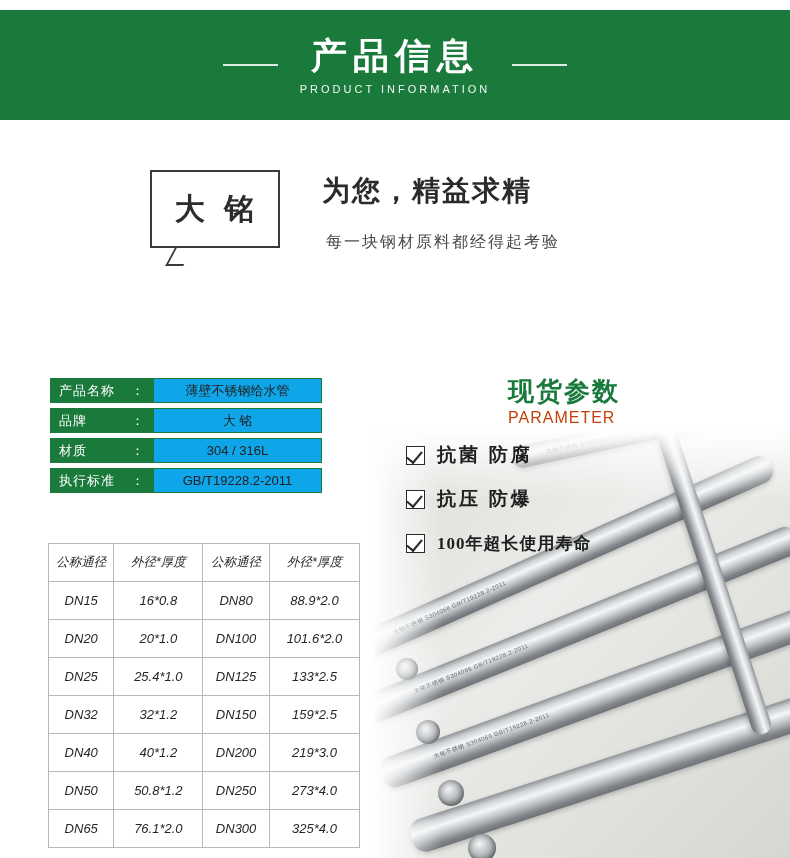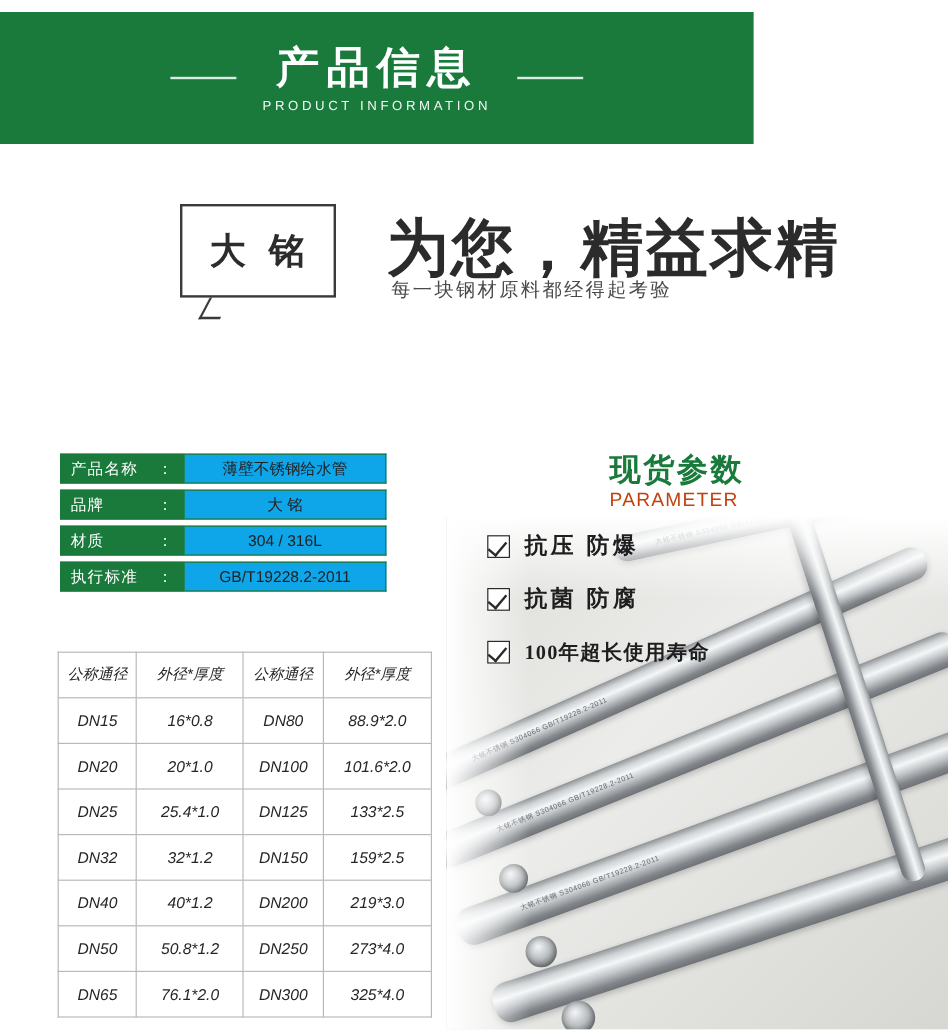--- a/index.html
+++ b/index.html
@@ -13,21 +13,21 @@
     height: 858px;
     position: relative;
     font-family: "Liberation Sans", sans-serif;
     overflow: hidden;
   }
 
   
   .banner {
     position: absolute;
     left: 0; top: 10px;
-    width: 628px;
+    width: 790px;
     height: 110px;
     background: #1a7a3c;
   }
   .banner-inner {
     position: absolute;
     left: 0; top: 0;
     width: 100%; height: 100%;
     display: flex;
     align-items: center;
     justify-content: center;
@@ -94,21 +94,21 @@
     height: 18px;
     transform: skewX(-28deg);
     border-top: none;
     border-right: none;
     background: transparent;
   }
   .slogan-main {
     position: absolute;
     left: 172px;
     top: 2px;
-    font-size: 52px;
+    font-size: 28px;
     color: #2b2b2b;
     font-weight: bold;
     letter-spacing: 2px;
     white-space: nowrap;
     font-family: "Liberation Serif", serif;
   }
   .slogan-sub {
     position: absolute;
     left: 176px;
     top: 62px;
@@ -434,23 +434,23 @@
 </div>
 
 <div class="param-head">
   <span class="param-cn">现货参数</span>
   <span class="param-en">PARAMETER</span>
 </div>
 
 <div class="features">
   <div class="feature">
     <span class="chk"></span>
-    <span class="feature-label">抗压 防爆</span>
+    <span class="feature-label">抗菌 防腐</span>
   </div>
   <div class="feature">
     <span class="chk"></span>
-    <span class="feature-label">抗菌 防腐</span>
+    <span class="feature-label">抗压 防爆</span>
   </div>
   <div class="feature">
     <span class="chk"></span>
     <span class="feature-label small">100年超长使用寿命</span>
   </div>
 </div>
 
 </body></html>

